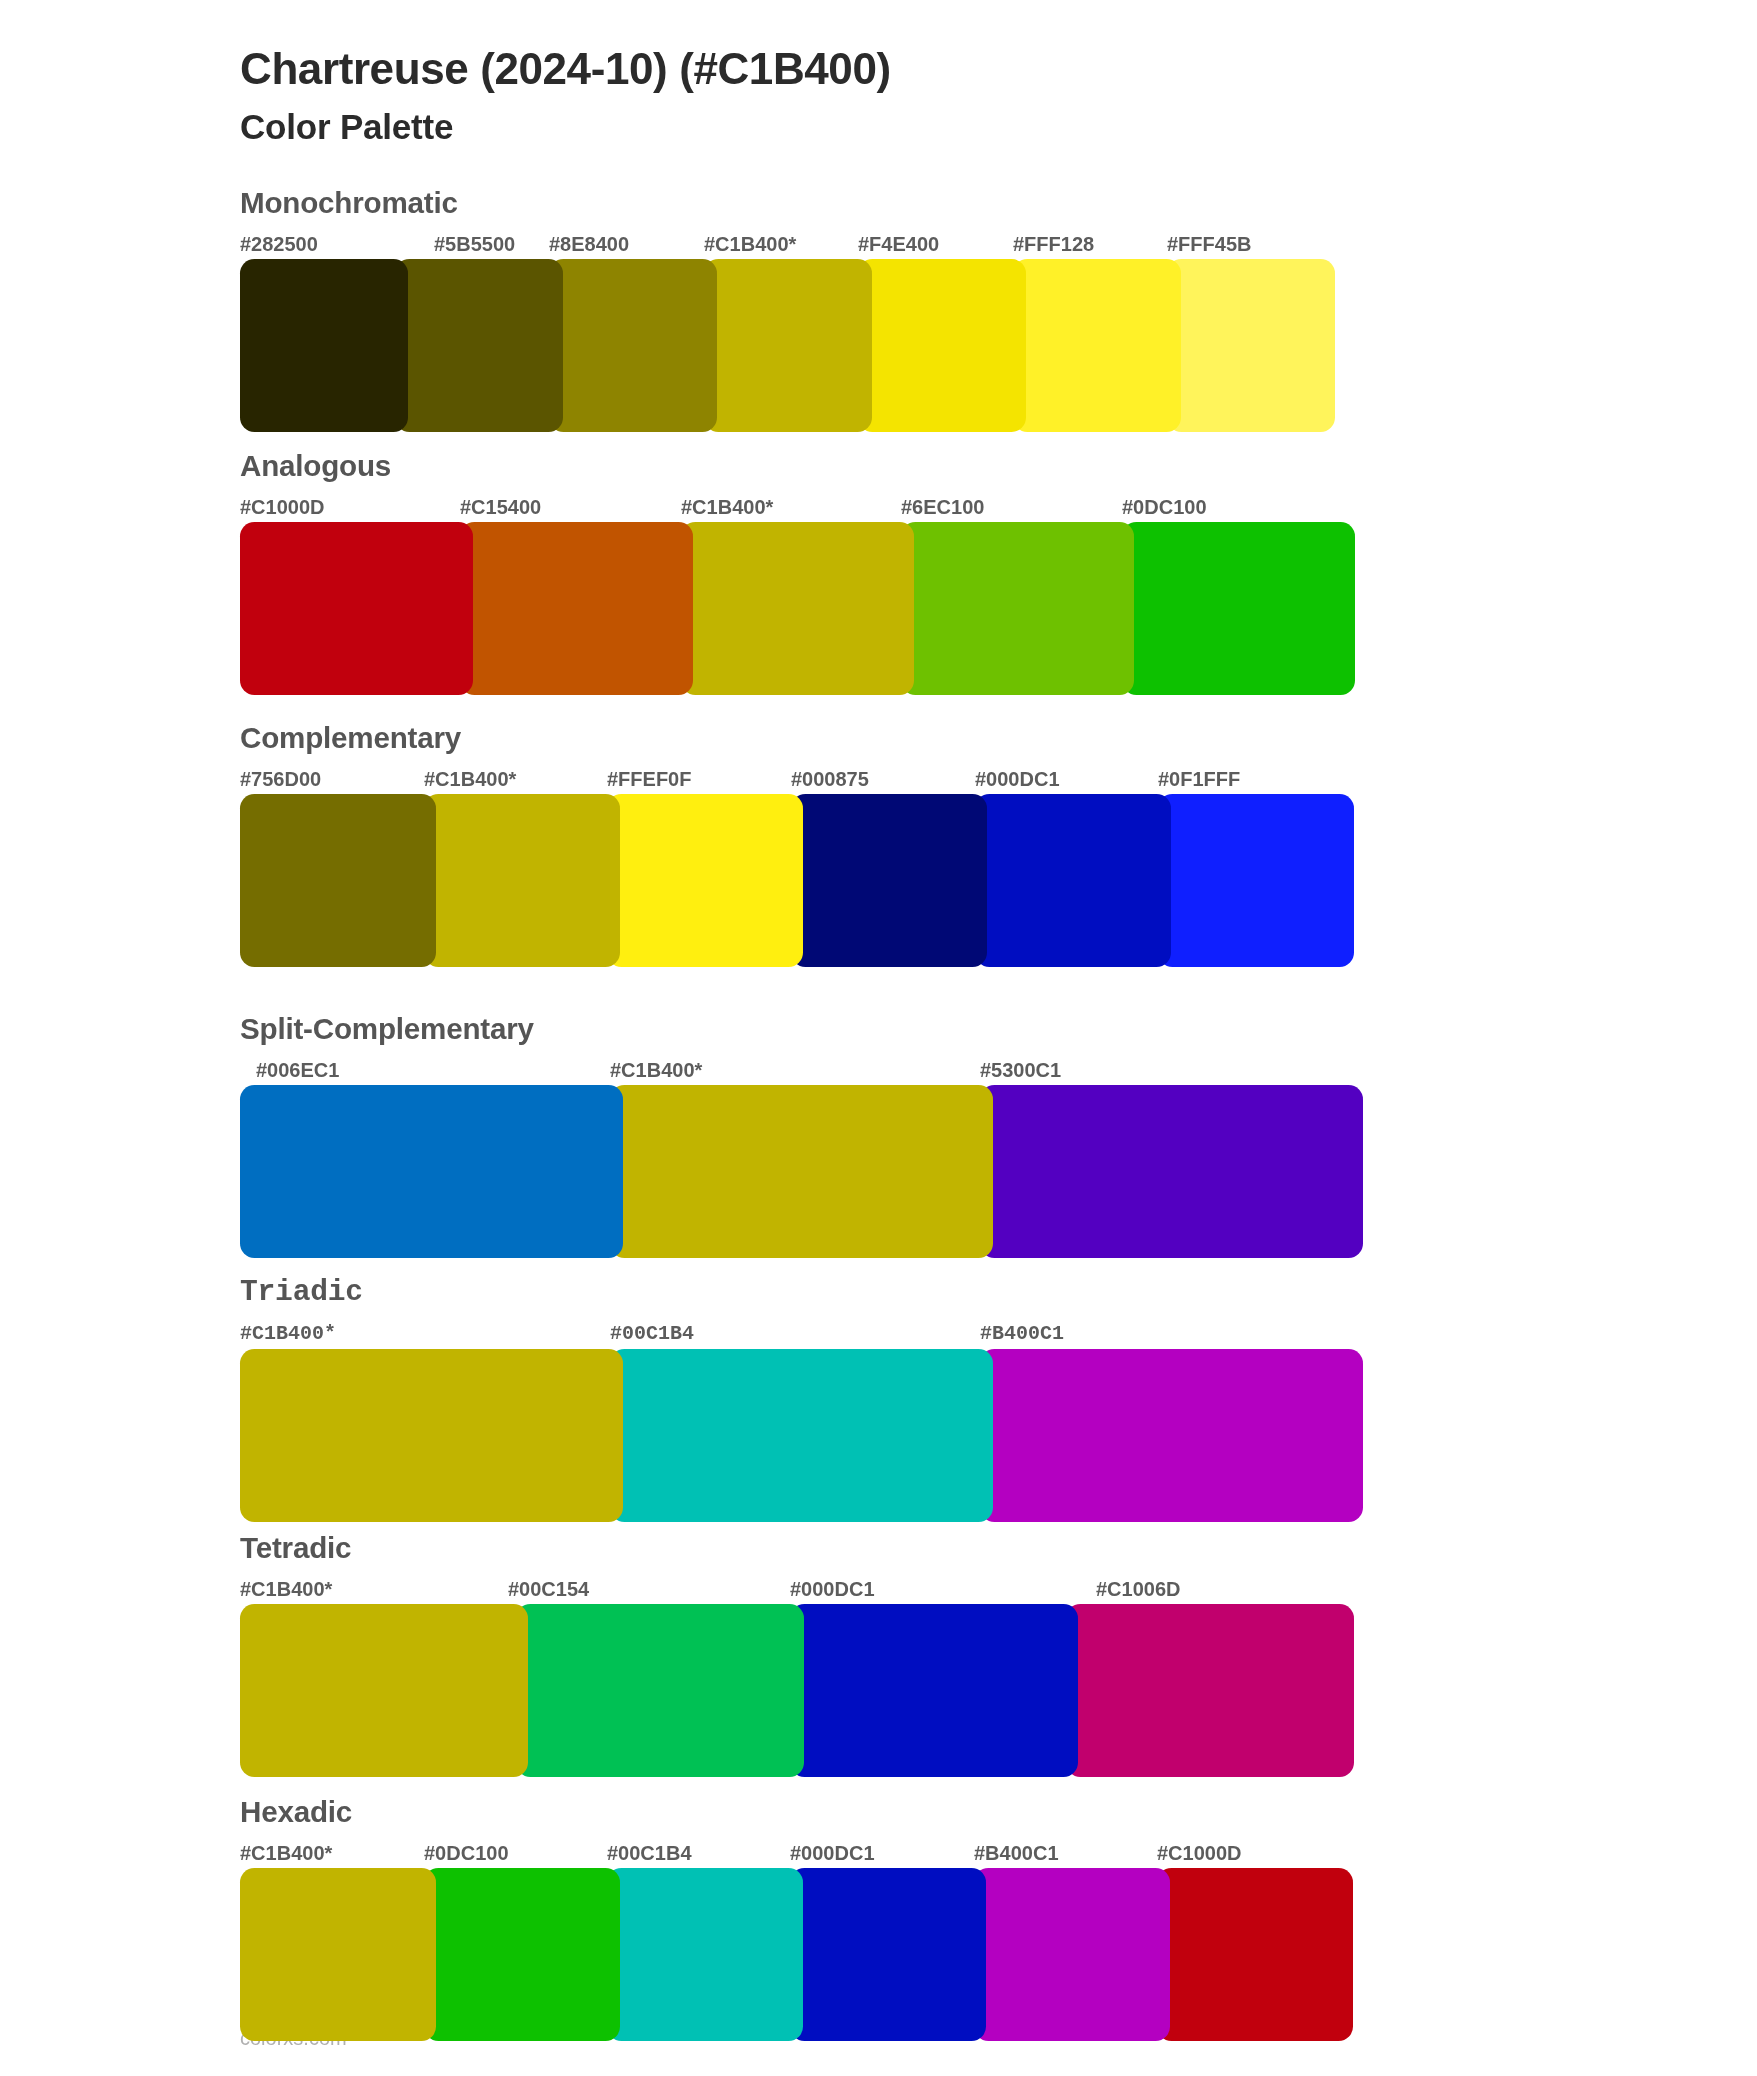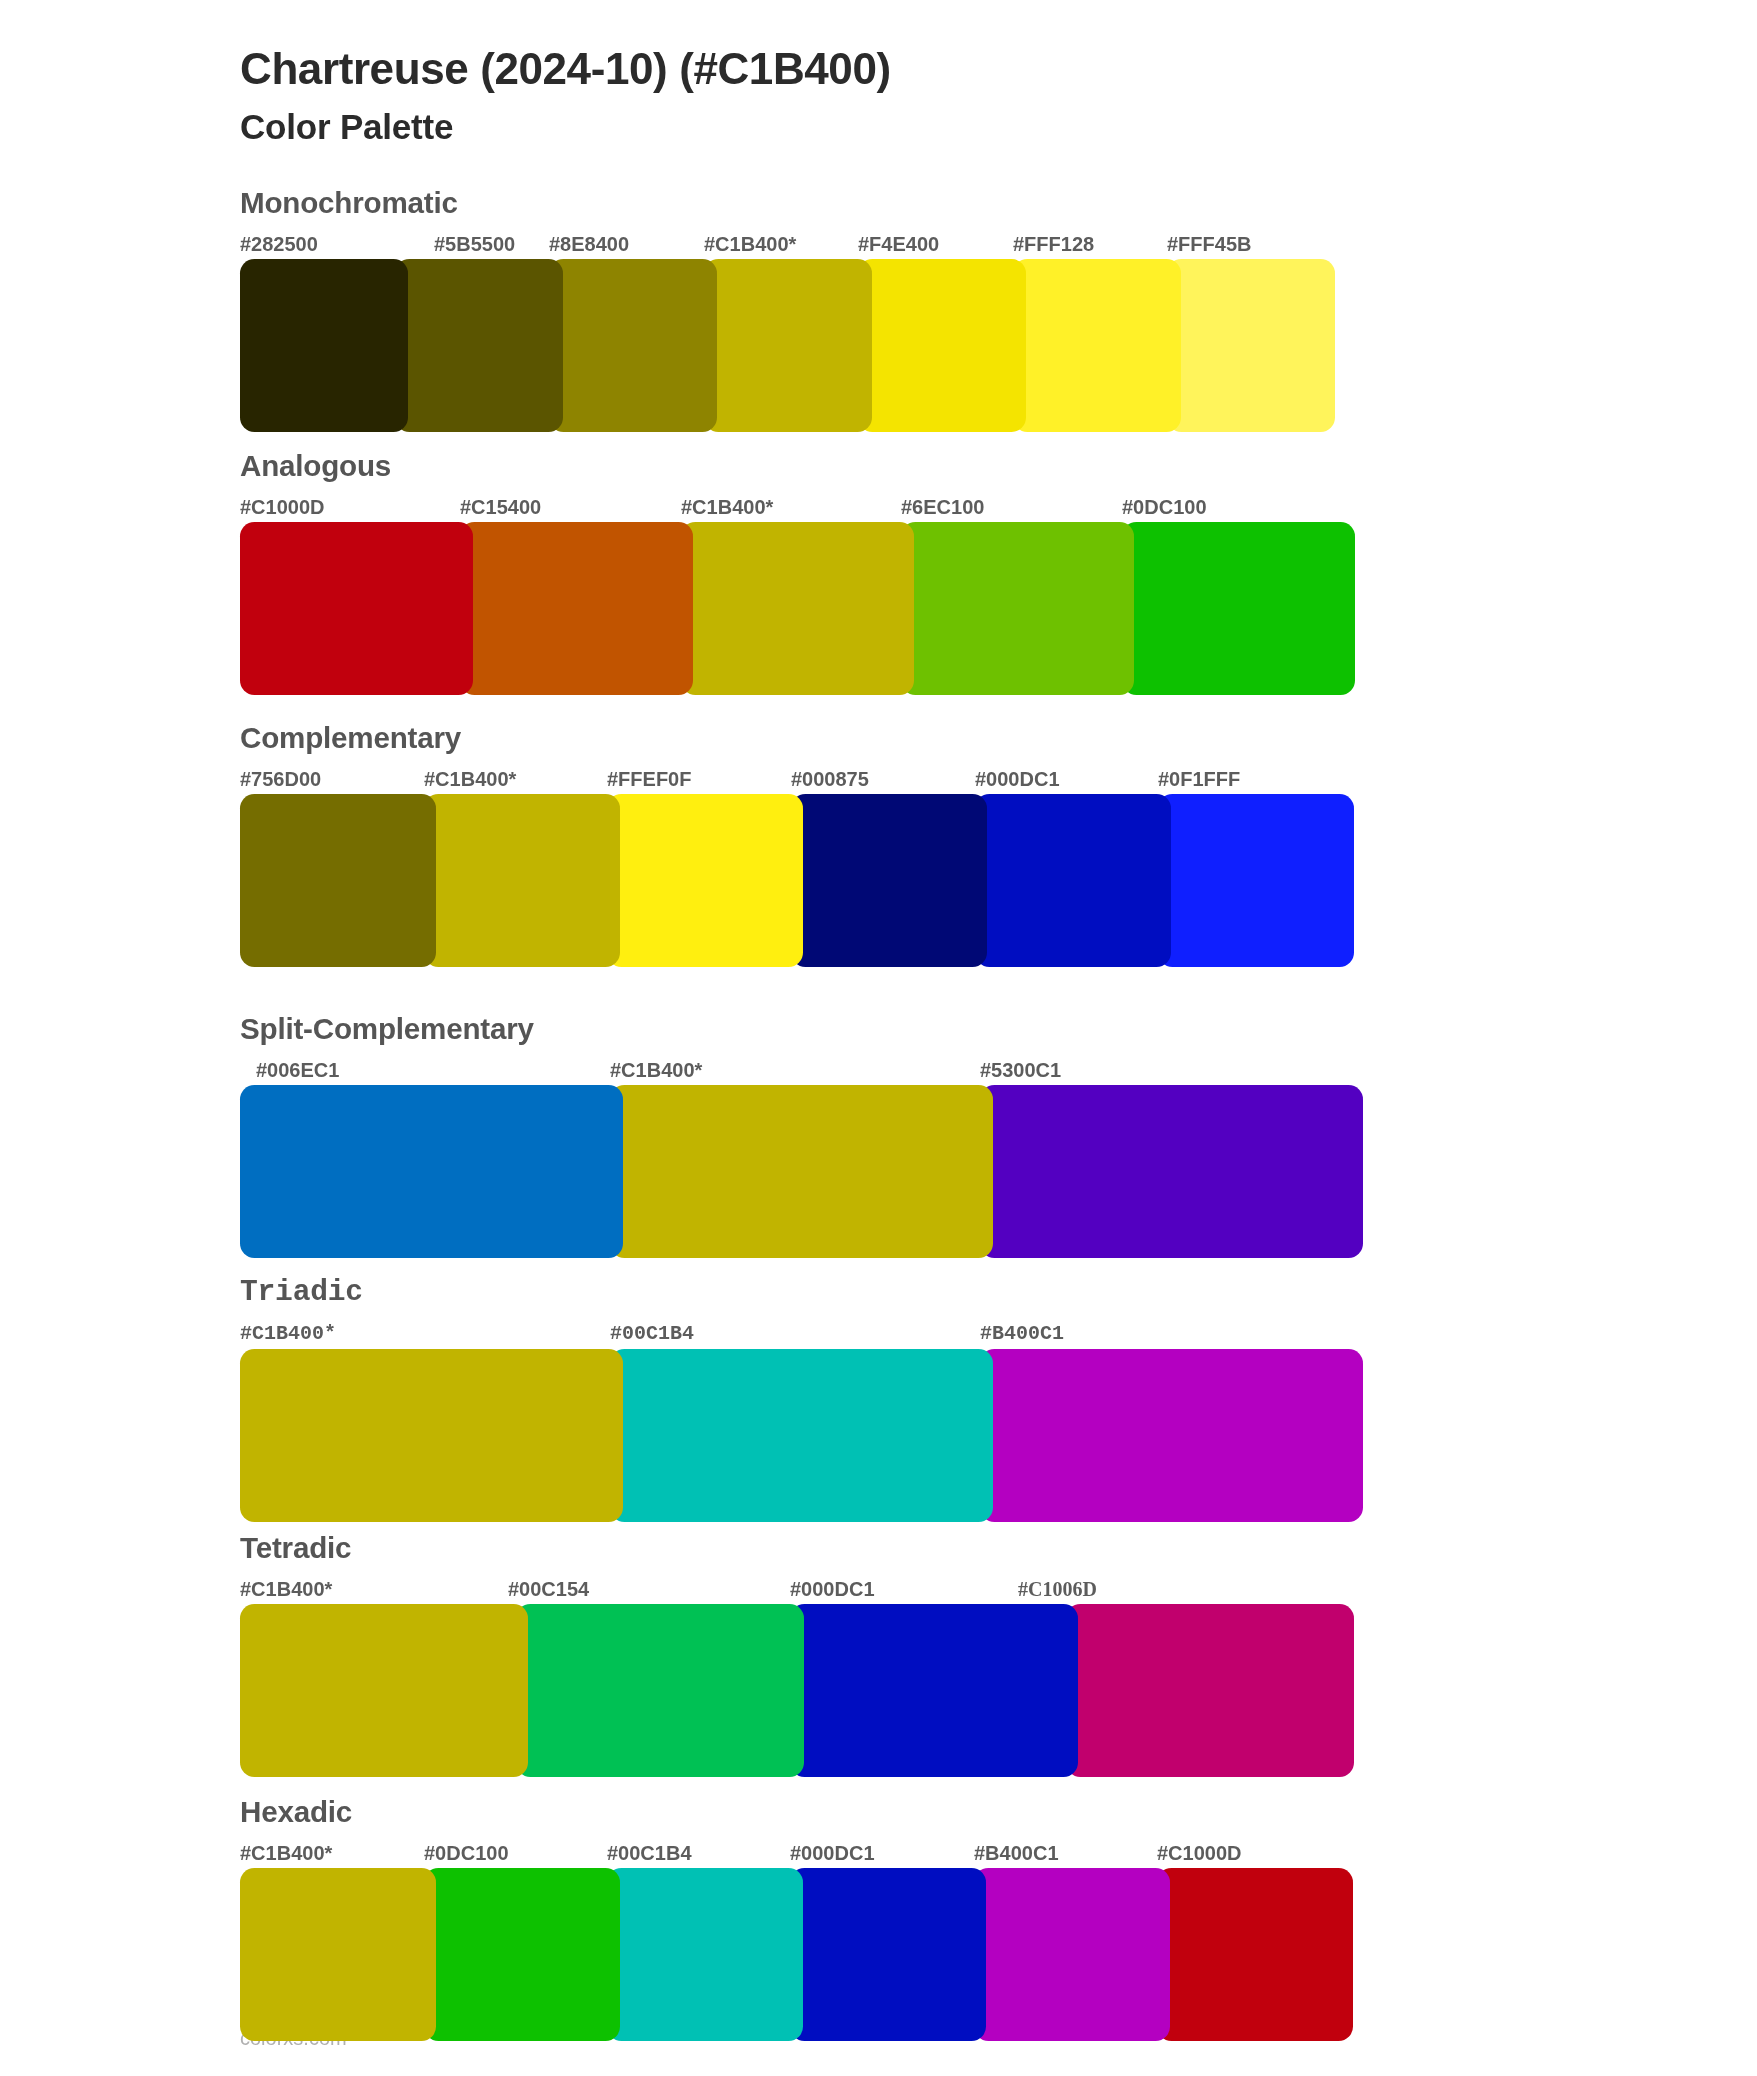--- a/index.html
+++ b/index.html
@@ -192,21 +192,21 @@
       </div>
       <div class="section" style="top: 1533px;">
         <div class="section-title">Tetradic</div>
         <div class="swatch-row">
           <div class="swatch-label" style="left: 0px;">#C1B400*</div>
           <div class="swatch" style="left: 0px; width: 288px; background: rgb(193, 180, 0); z-index: 4;"></div>
           <div class="swatch-label" style="left: 268px;">#00C154</div>
           <div class="swatch" style="left: 276px; width: 288px; background: rgb(0, 193, 84); z-index: 3;"></div>
           <div class="swatch-label" style="left: 550px;">#000DC1</div>
           <div class="swatch" style="left: 550px; width: 288px; background: rgb(0, 13, 193); z-index: 2;"></div>
-          <div class="swatch-label" style="left: 778px; font-family: Liberation Serif, serif;">#C1006D</div>
+          <div class="swatch-label" style="left: 856px;">#C1006D</div>
           <div class="swatch" style="left: 826px; width: 288px; background: rgb(193, 0, 109); z-index: 1;"></div>
         </div>
       </div>
       <div class="section" style="top: 1797px;">
         <div class="section-title">Hexadic</div>
         <div class="swatch-row">
           <div class="swatch-label" style="left: 0px;">#C1B400*</div>
           <div class="swatch" style="left: 0px; width: 196px; background: rgb(193, 180, 0); z-index: 6;"></div>
           <div class="swatch-label" style="left: 184px;">#0DC100</div>
           <div class="swatch" style="left: 184px; width: 196px; background: rgb(13, 193, 0); z-index: 5;"></div>

